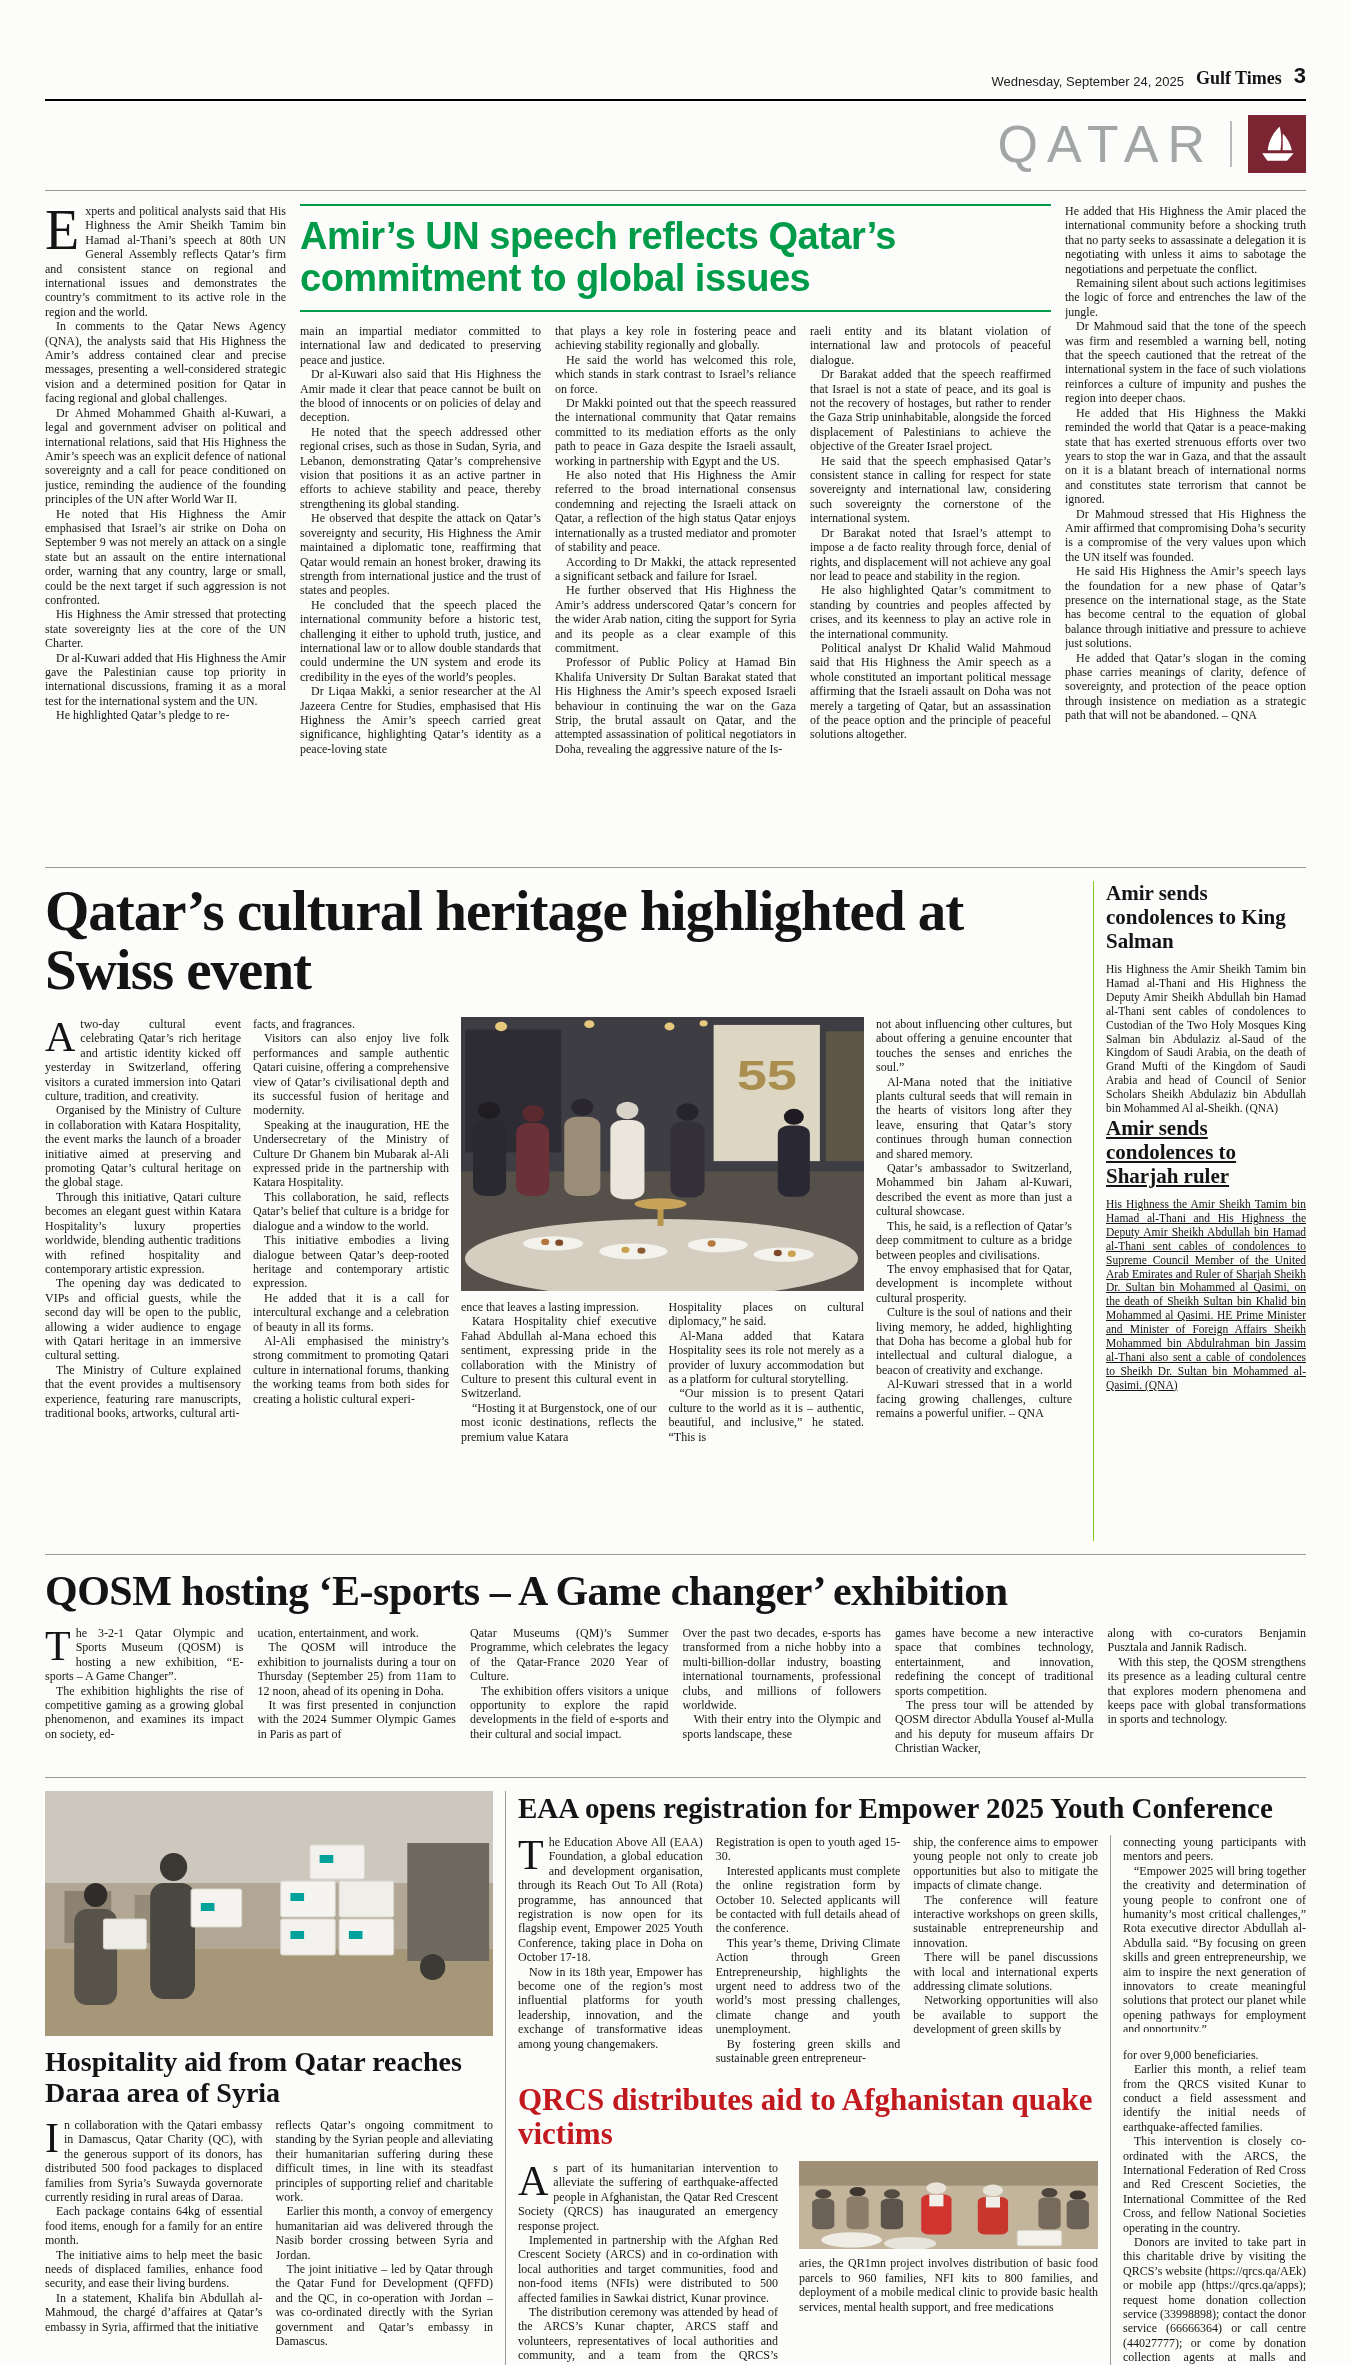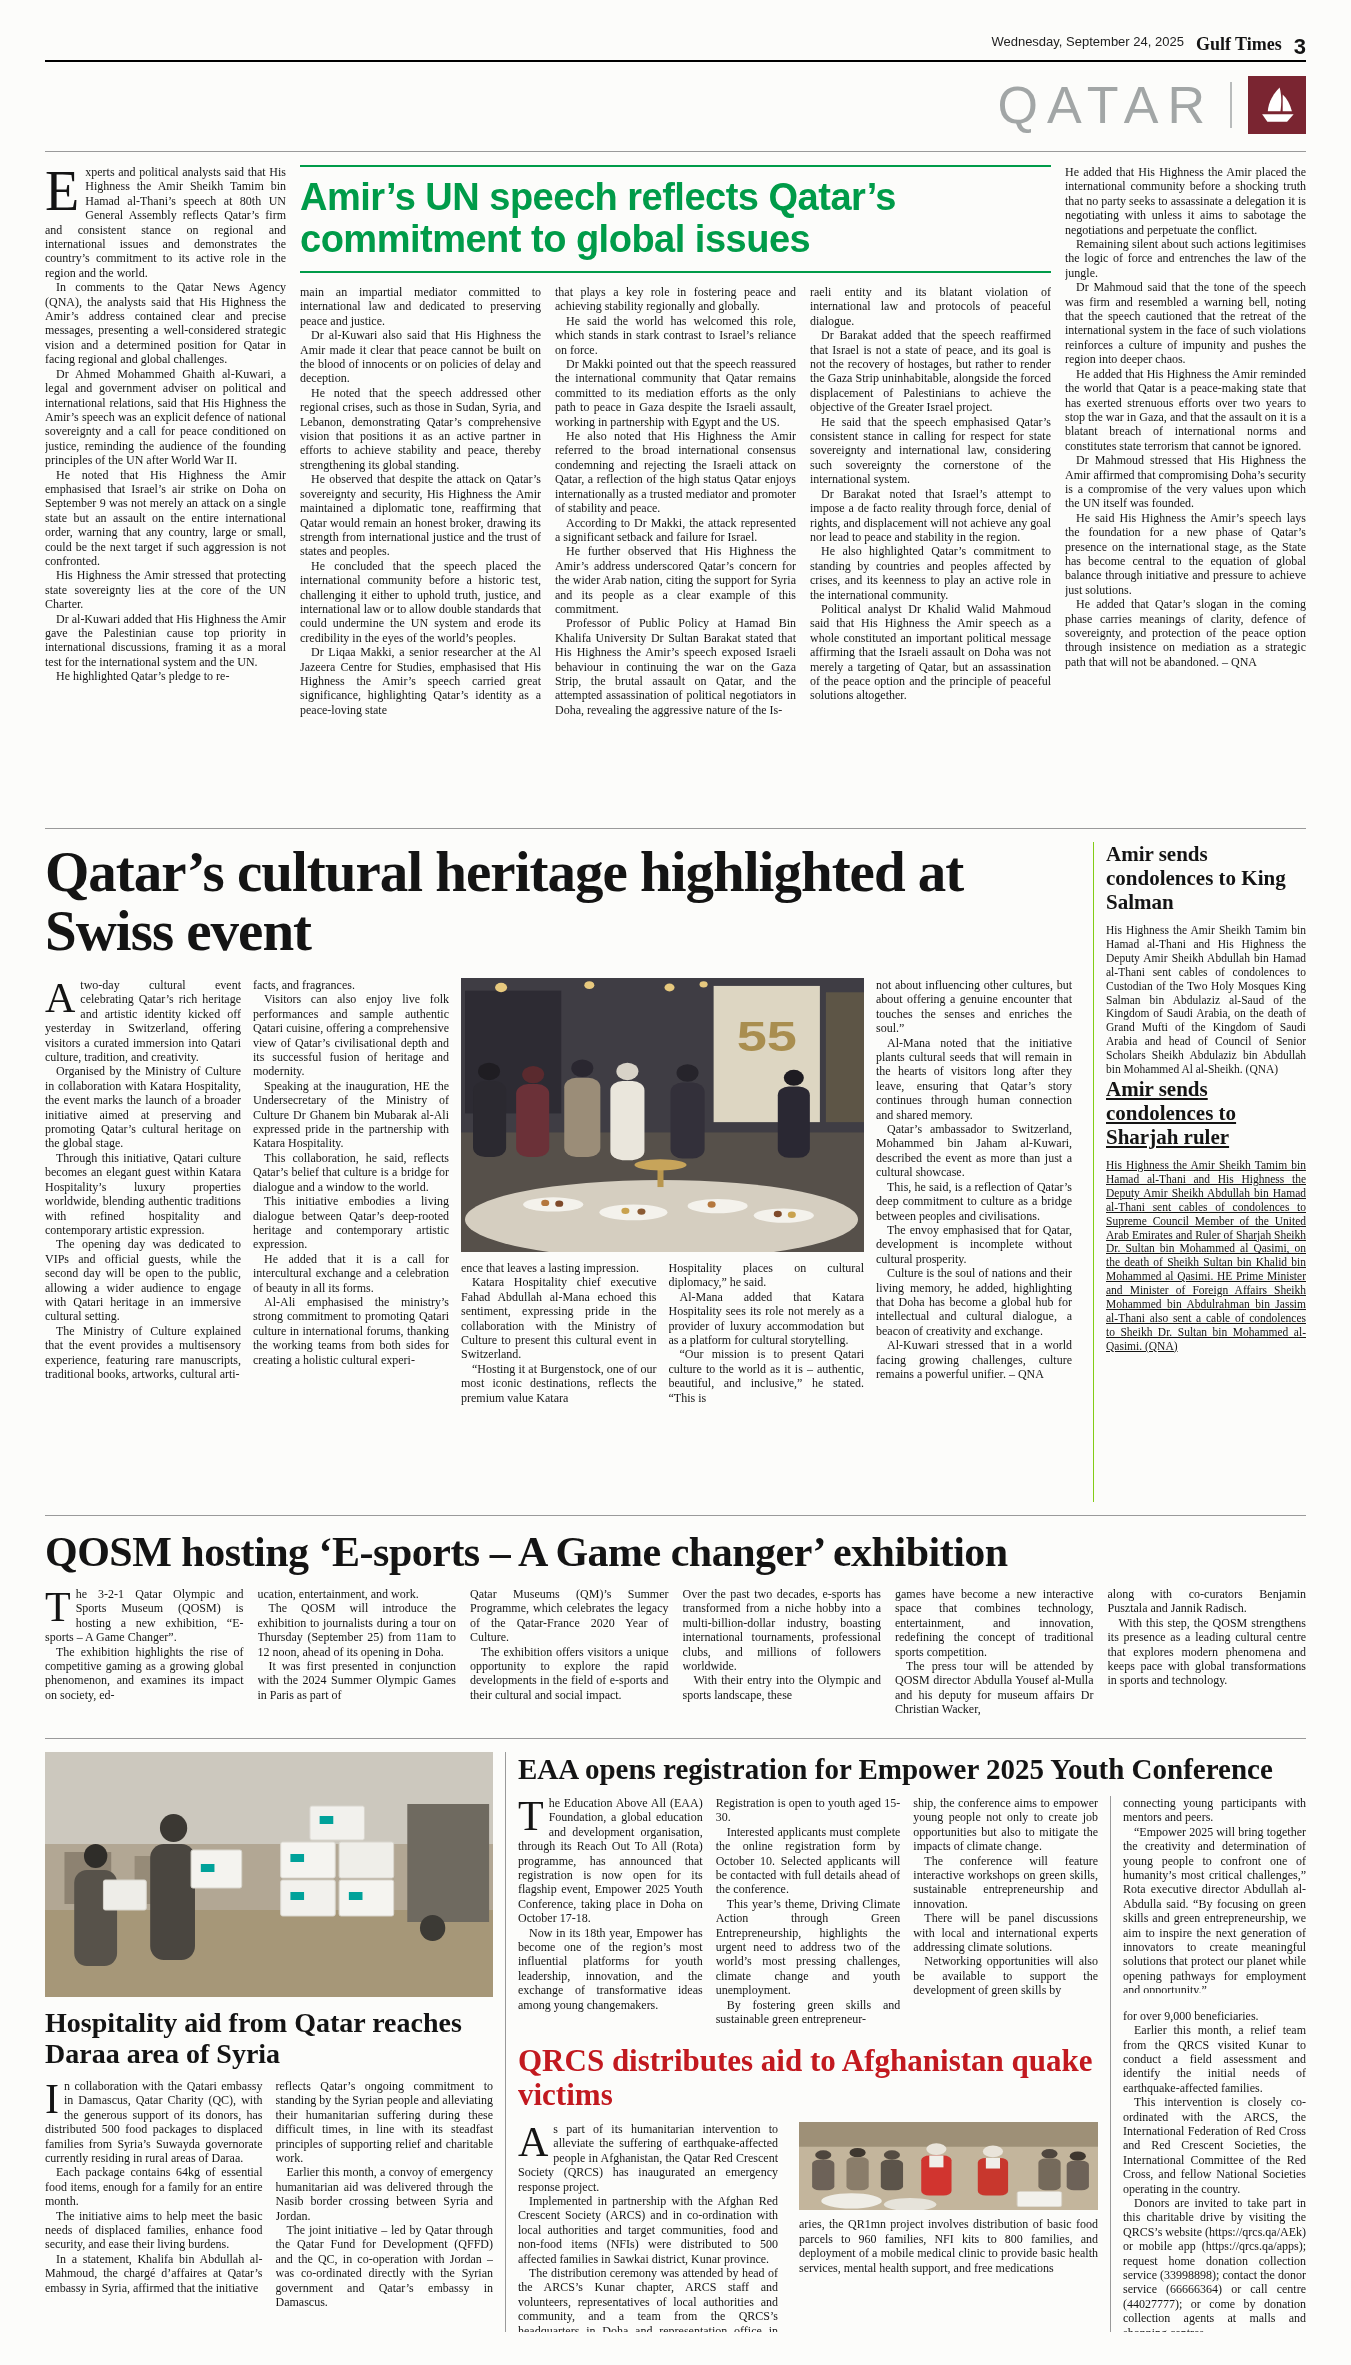--- a/index.html
+++ b/index.html
@@ -1,22 +1,22 @@
 <!DOCTYPE html>
 <html><head>
 <meta charset="utf-8">
 <style>
   *{box-sizing:border-box;}
   html,body{margin:0;padding:0;background:#d9d9d6;}
   .page{width:1351px;height:2365px;margin:0 auto;background:#fcfcfa;color:#141414;
         padding:34px 45px 26px;overflow:hidden;position:relative;}
 
   
-  .topbar{display:flex;justify-content:flex-end;align-items:flex-start;gap:12px;
-          font-family:"Liberation Sans",sans-serif;padding-bottom:0;}
+  .topbar{display:flex;justify-content:flex-end;align-items:flex-end;gap:12px;
+          font-family:"Liberation Sans",sans-serif;padding-bottom:10px;margin-top:29px;}
   .topbar .date{font-size:13px;color:#222;}
   .topbar .masthead{font-family:"Liberation Serif",serif;font-weight:700;font-size:18px;}
   .topbar .pagenum{font-weight:700;font-size:22px;}
   .rule-black{border-top:2px solid #000;}
   .section-banner{display:flex;justify-content:flex-end;align-items:center;gap:16px;
                   margin-top:10px;height:66px;}
   .section-name{font-family:"Liberation Sans",sans-serif;font-size:52px;color:#a2a6a6;
                 letter-spacing:9px;line-height:1;}
   .section-sep{width:2px;height:46px;background:#b9bcbc;}
   .section-logo{width:58px;height:58px;background:#7a2531;display:flex;align-items:center;
@@ -156,21 +156,21 @@
               <p>Dr Barakat noted that Israel’s attempt to impose a de facto reality through force, denial of rights, and displacement will not achieve any goal nor lead to peace and stability in the region.</p>
               <p>He also highlighted Qatar’s commitment to standing by countries and peoples affected by crises, and its keenness to play an active role in the international community.</p>
               <p>Political analyst Dr Khalid Walid Mahmoud said that His Highness the Amir speech as a whole constituted an important political message affirming that the Israeli assault on Doha was not merely a targeting of Qatar, but an assassination of the peace option and the principle of peaceful solutions altogether.</p>
             </div>
         </div>
       </div>
       <div class="body colfill">
           <p>He added that His Highness the Amir placed the international community before a shocking truth that no party seeks to assassinate a delegation it is negotiating with unless it aims to sabotage the negotiations and perpetuate the conflict.</p>
           <p>Remaining silent about such actions legitimises the logic of force and entrenches the law of the jungle.</p>
           <p>Dr Mahmoud said that the tone of the speech was firm and resembled a warning bell, noting that the speech cautioned that the retreat of the international system in the face of such violations reinforces a culture of impunity and pushes the region into deeper chaos.</p>
-          <p>He added that His Highness the Amir reminded the world that Qatar is a peace-making state that has exerted strenuous efforts over two years to stop the war in Gaza, and that the assault on it is a blatant breach of international norms and constitutes state terrorism that cannot be ignored.</p>
+          <p>He added that His Highness the Makki reminded the world that Qatar is a peace-making state that has exerted strenuous efforts over two years to stop the war in Gaza, and that the assault on it is a blatant breach of international norms and constitutes state terrorism that cannot be ignored.</p>
           <p>Dr Mahmoud stressed that His Highness the Amir affirmed that compromising Doha’s security is a compromise of the very values upon which the UN itself was founded.</p>
           <p>He said His Highness the Amir’s speech lays the foundation for a new phase of Qatar’s presence on the international stage, as the State has become central to the equation of global balance through initiative and pressure to achieve just solutions.</p>
           <p>He added that Qatar’s slogan in the coming phase carries meanings of clarity, defence of sovereignty, and protection of the peace option through insistence on mediation as a strategic path that will not be abandoned. – QNA</p>
         </div>
     </div>
   </article>
 
   <hr class="rule">
 
   <section class="mid">

